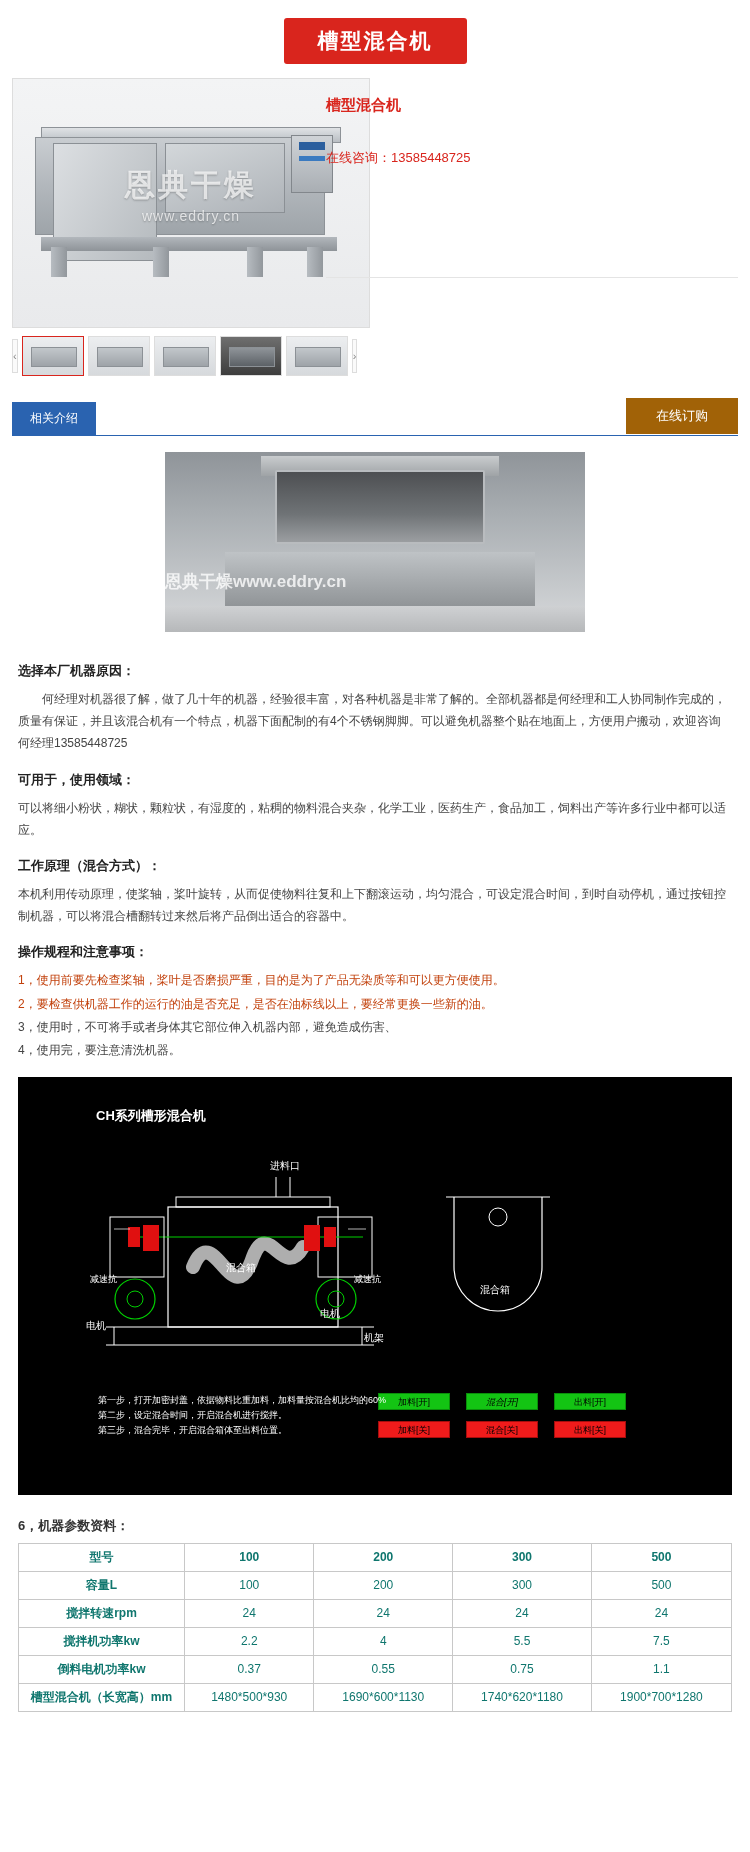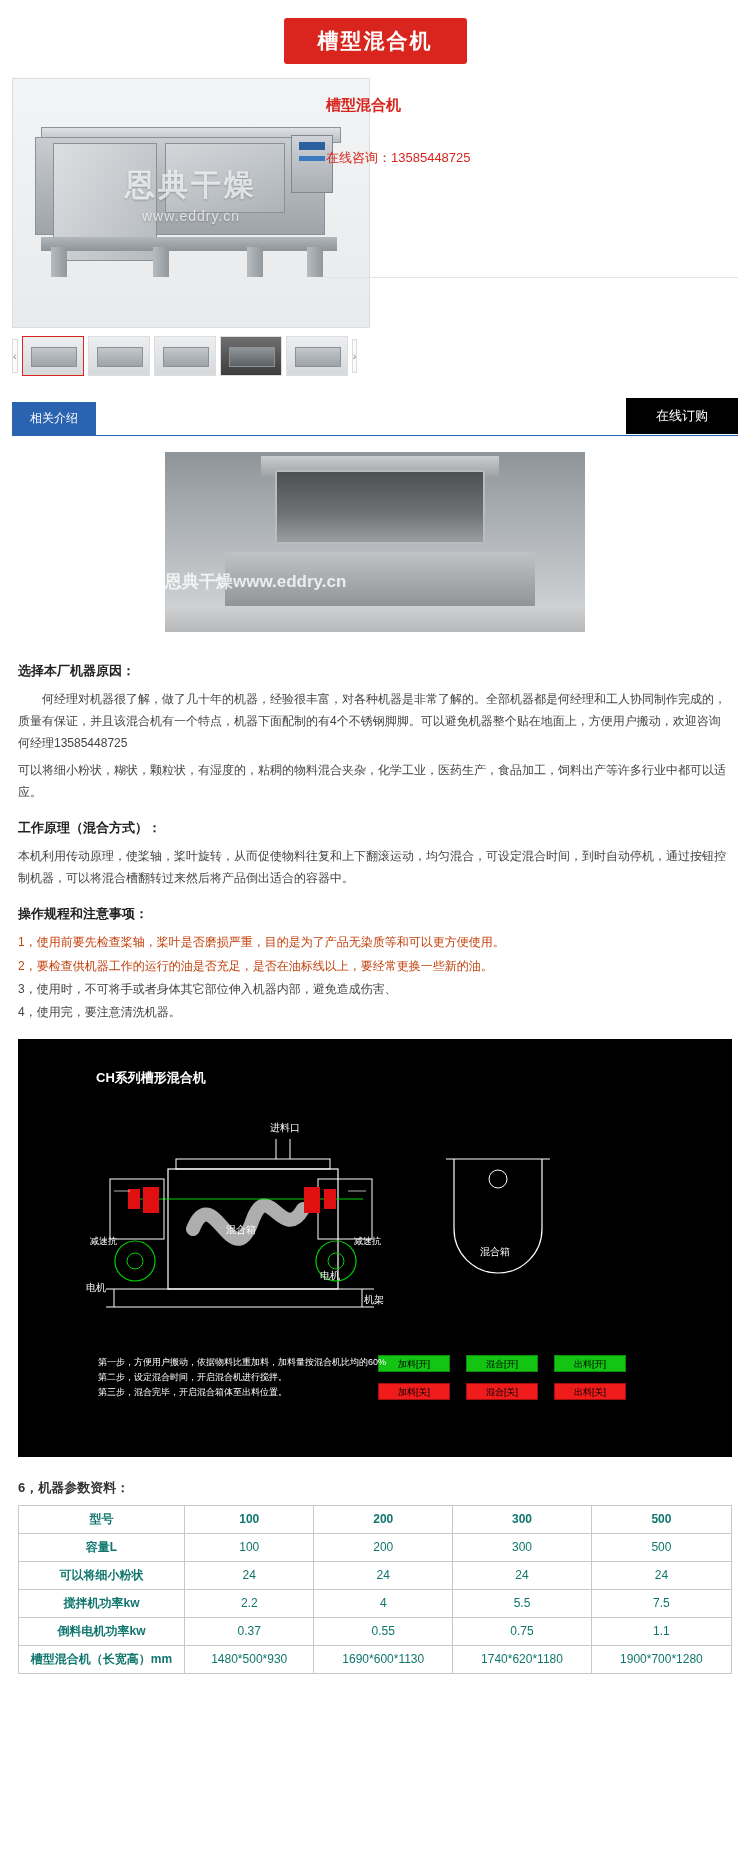--- a/index.html
+++ b/index.html
@@ -110,21 +110,21 @@
   .thumb.dark { background:linear-gradient(180deg,#6f6f6f,#3d3d3d); }
   .thumb.dark .t-shape { background:linear-gradient(180deg,#8f9499,#5c6166); }
 
   .info { flex:1; padding:18px 0 0 26px; position:relative; }
   .info h2 {
     margin:0 0 34px 0; font-size:15px; color:#d9251d; font-weight:bold;
   }
   .info .consult { font-size:13px; color:#d9251d; margin:0; }
   .order-wrap { position:absolute; right:0; bottom:-58px; }
   .order-btn {
-    display:inline-block; background:#000000; color:#fff;
+    display:inline-block; background:#a16207; color:#fff;
     font-size:13px; padding:9px 30px; border:none; cursor:pointer;margin-top:7px;
   }
   .info-sep { border-top:1px solid #e4e4e4; margin-top:110px; }
 
   
   .tabs { margin:26px 12px 0 12px; border-bottom:1px solid #2a63b0; }
   .tab {
     display:inline-block; background:#2a63b0; color:#fff;
     font-size:12px; padding:8px 18px; cursor:pointer;
   }
@@ -285,20 +285,21 @@
       <div class="floor"></div>
       <div class="wm">恩典干燥www.eddry.cn</div>
     </div>
   </div>
 
   <div class="content">
 
     <div class="sec-title">选择本厂机器原因：</div>
     <p class="para indent">何经理对机器很了解，做了几十年的机器，经验很丰富，对各种机器是非常了解的。全部机器都是何经理和工人协同制作完成的，质量有保证，并且该混合机有一个特点，机器下面配制的有4个不锈钢脚脚。可以避免机器整个贴在地面上，方便用户搬动，欢迎咨询何经理13585448725</p>
 
+    <div class="sec-title">可用于，使用领域：</div>
     <p class="para">可以将细小粉状，糊状，颗粒状，有湿度的，粘稠的物料混合夹杂，化学工业，医药生产，食品加工，饲料出产等许多行业中都可以适应。</p>
 
     <div class="sec-title">工作原理（混合方式）：</div>
     <p class="para">本机利用传动原理，使桨轴，桨叶旋转，从而促使物料往复和上下翻滚运动，均匀混合，可设定混合时间，到时自动停机，通过按钮控制机器，可以将混合槽翻转过来然后将产品倒出适合的容器中。</p>
 
     <div class="sec-title">操作规程和注意事项：</div>
     <ul class="list">
       <li class="red">1，使用前要先检查桨轴，桨叶是否磨损严重，目的是为了产品无染质等和可以更方便使用。</li>
       <li class="red">2，要检查供机器工作的运行的油是否充足，是否在油标线以上，要经常更换一些新的油。</li>
       <li>3，使用时，不可将手或者身体其它部位伸入机器内部，避免造成伤害、</li>
@@ -351,28 +352,28 @@
     <div style="position:absolute;left:252px;top:82px;font-size:10px;">进料口</div>
     <div style="position:absolute;left:208px;top:184px;font-size:10px;">混合箱</div>
     <div style="position:absolute;left:462px;top:206px;font-size:10px;">混合箱</div>
     <div style="position:absolute;left:72px;top:196px;font-size:9px;">减速抗</div>
     <div style="position:absolute;left:336px;top:196px;font-size:9px;">减速抗</div>
     <div style="position:absolute;left:68px;top:242px;font-size:10px;">电机</div>
     <div style="position:absolute;left:302px;top:230px;font-size:10px;">电机</div>
     <div style="position:absolute;left:346px;top:254px;font-size:10px;">机架</div>
 
     <div class="dg-btn green" style="left:360px;top:316px;">加料[开]</div>
-    <div class="dg-btn green" style="left:448px;top:316px;">混合[开]</div>
+    <div class="dg-btn green" style="left:448px;top:316px;font-style:italic;">混合[开]</div>
     <div class="dg-btn green" style="left:536px;top:316px;">出料[开]</div>
     <div class="dg-btn red" style="left:360px;top:344px;">加料[关]</div>
     <div class="dg-btn red" style="left:448px;top:344px;">混合[关]</div>
     <div class="dg-btn red" style="left:536px;top:344px;">出料[关]</div>
 
     <div class="dg-note">
-      <div>第一步，方便用户搬动，依据物料比重加料，加料量按混合机比均的60%</div>
+      <div>第一步，打开加密封盖，依据物料比重加料，加料量按混合机比均的60%</div>
       <div>第二步，设定混合时间，开启混合机进行搅拌。</div>
       <div>第三步，混合完毕，开启混合箱体至出料位置。</div>
     </div>
   </div>
 
   <div class="param-title">6，机器参数资料：</div>
   <table class="params">
     <tbody>
       <tr>
         <td class="head">型号</td>
@@ -382,21 +383,21 @@
         <td class="head">500</td>
       </tr>
       <tr>
         <td>容量L</td>
         <td>100</td>
         <td>200</td>
         <td>300</td>
         <td>500</td>
       </tr>
       <tr>
-        <td>可以将细小粉状</td>
+        <td>搅拌转速rpm</td>
         <td>24</td>
         <td>24</td>
         <td>24</td>
         <td>24</td>
       </tr>
       <tr>
         <td>搅拌机功率kw</td>
         <td>2.2</td>
         <td>4</td>
         <td>5.5</td>

